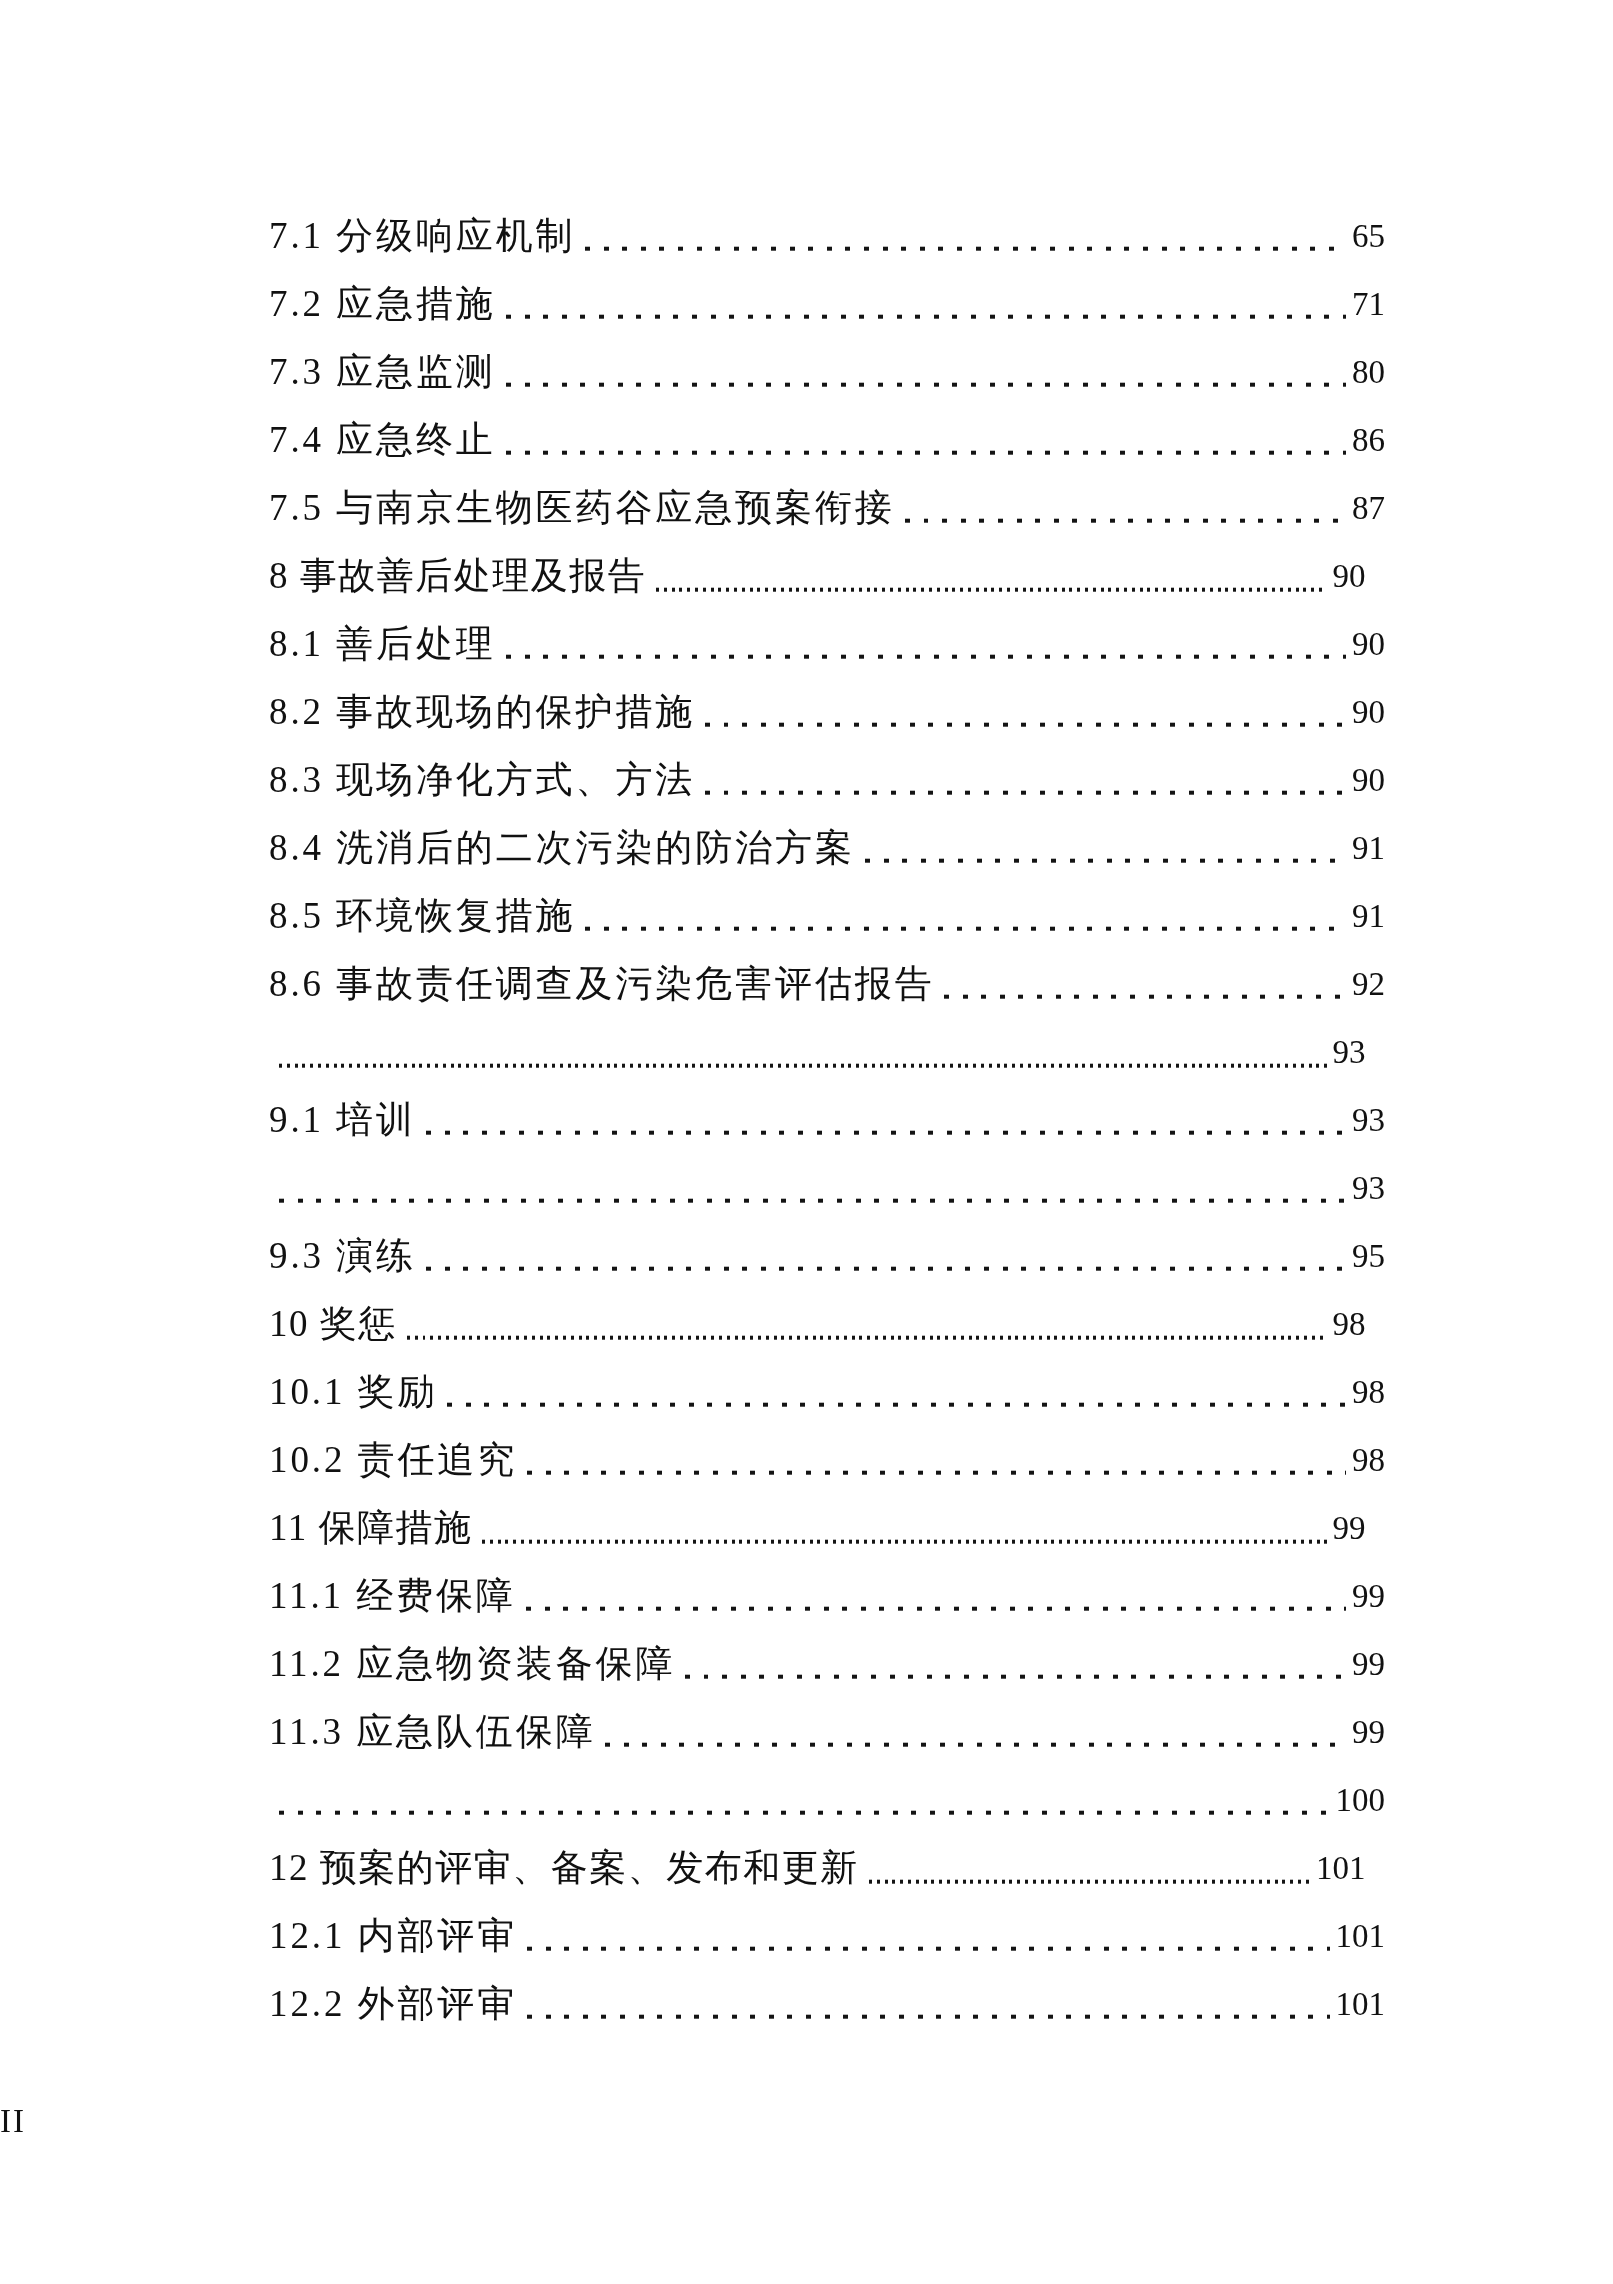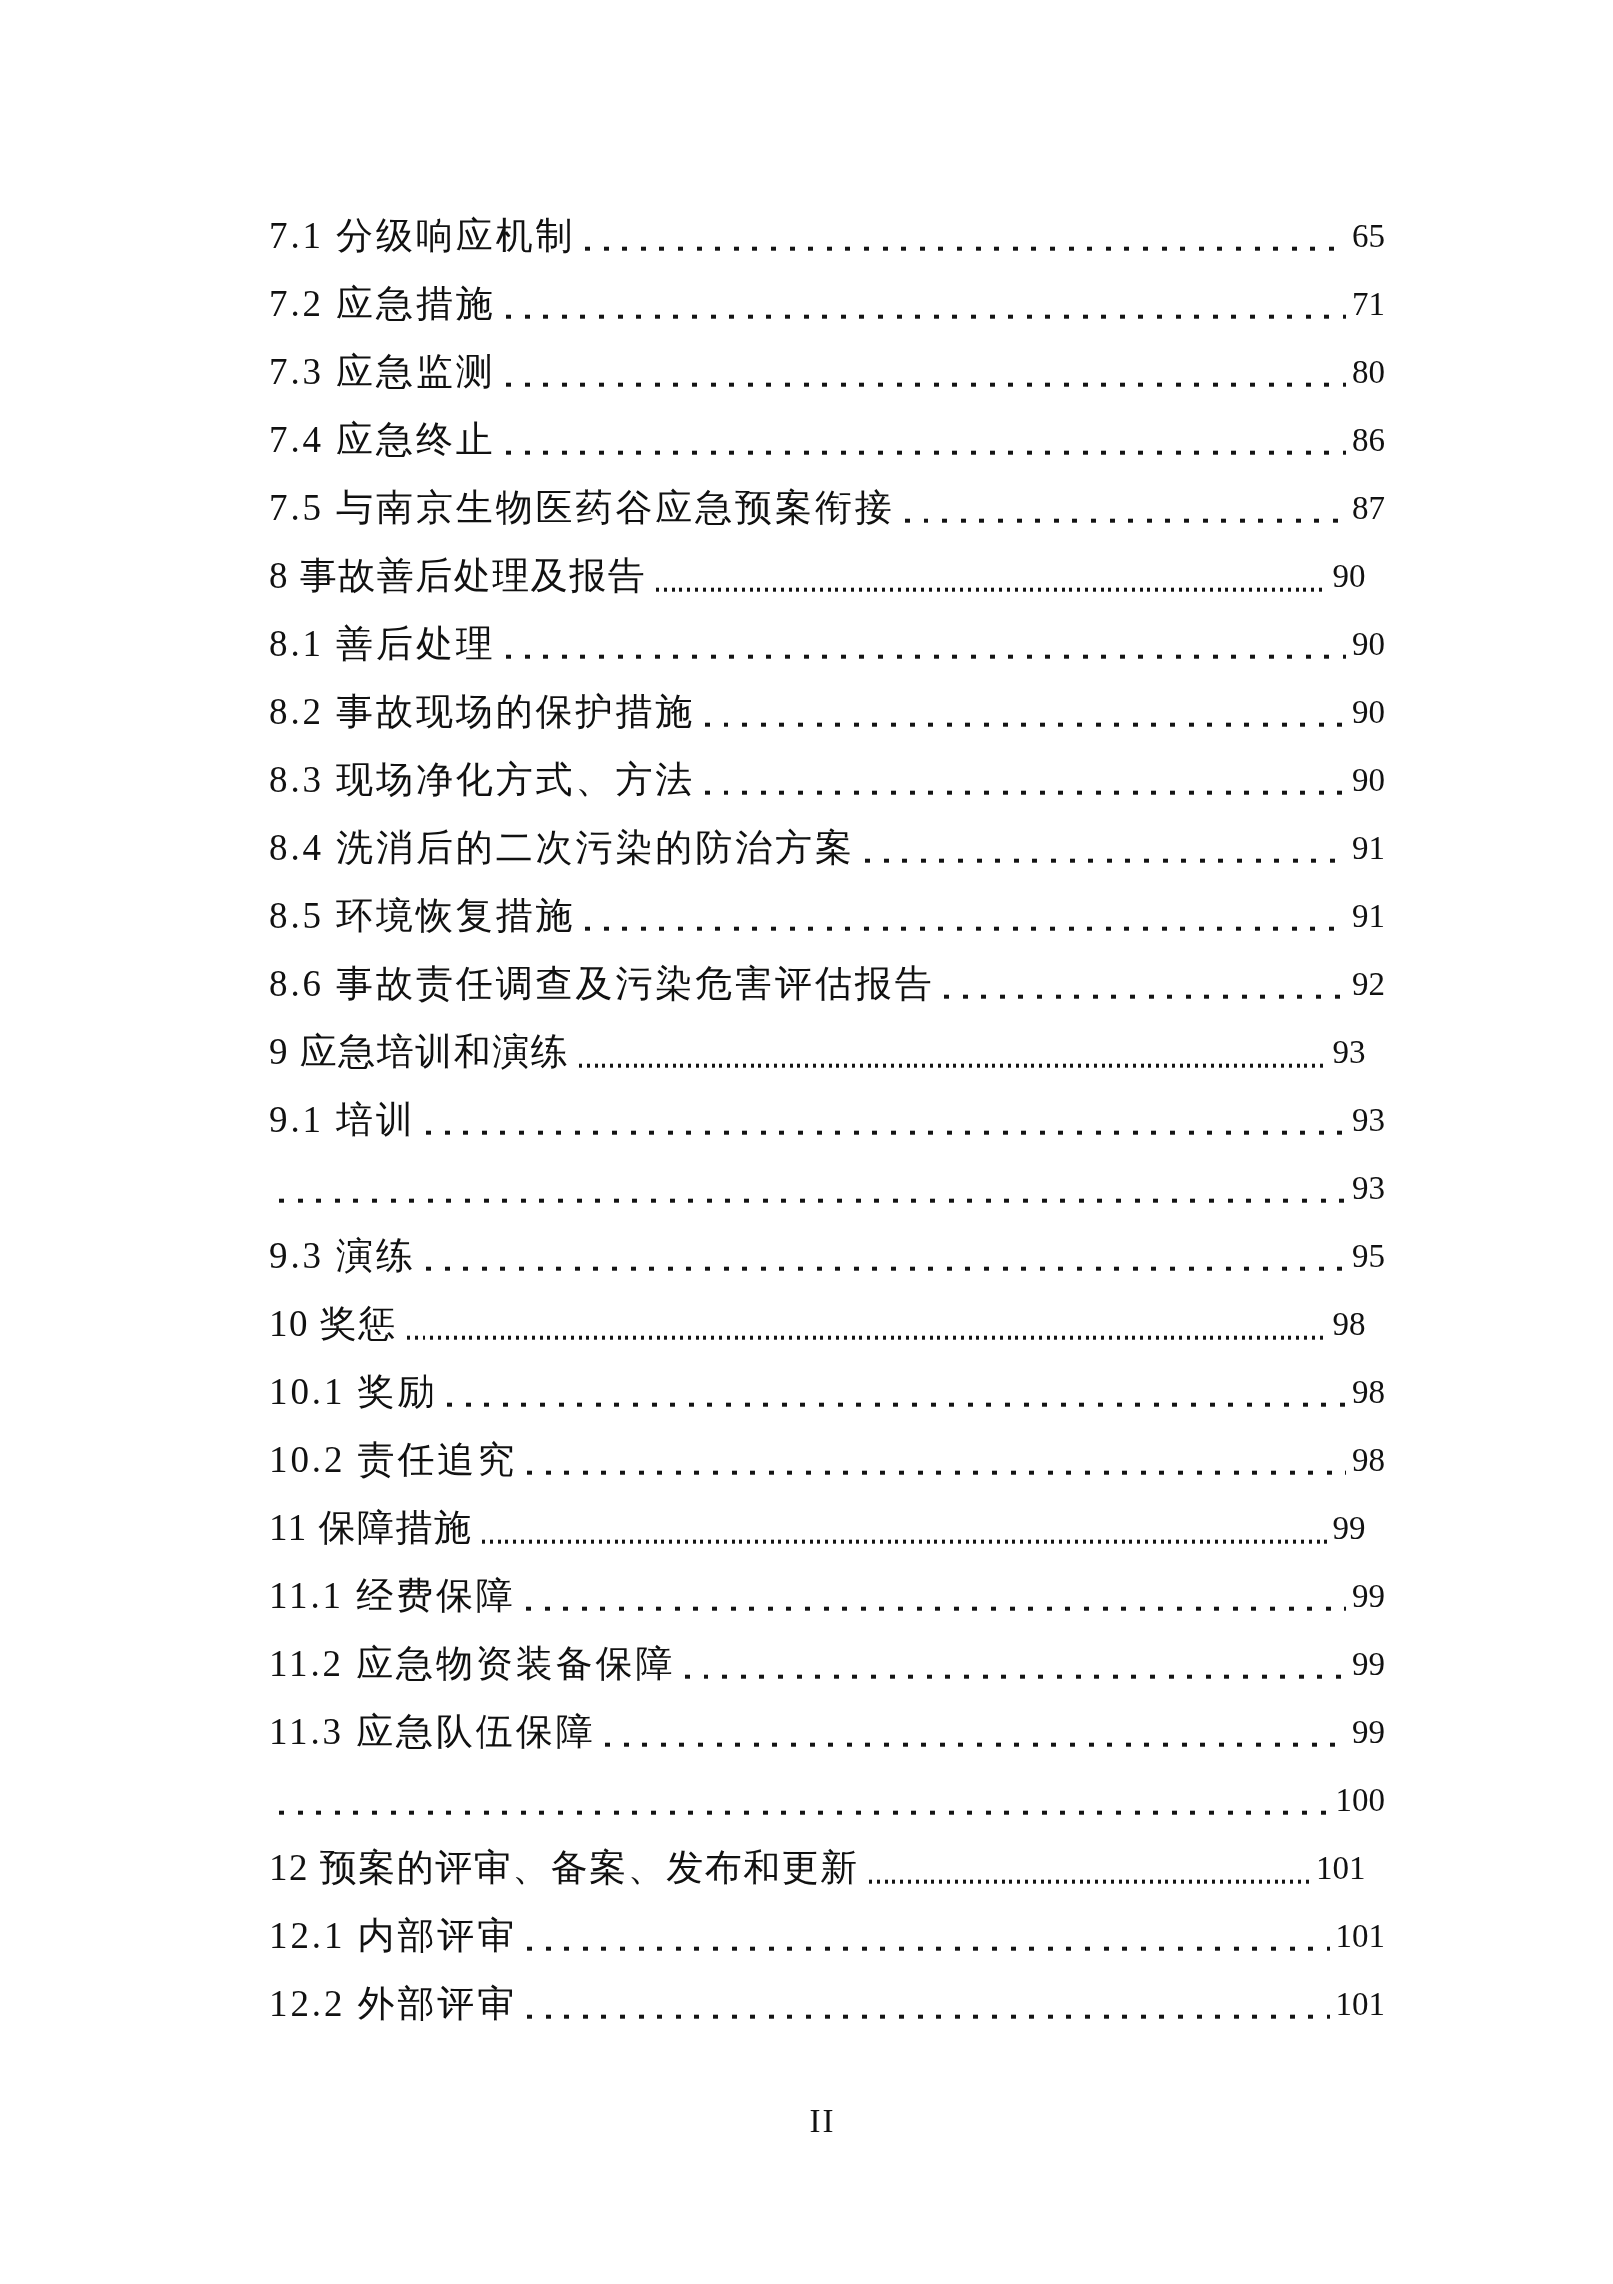--- a/index.html
+++ b/index.html
@@ -51,24 +51,22 @@
   }
   .toc-page { font-size:33px; }
   .toc-row.chapter .toc-page {
     font-size:33px;
     margin-right:19.6px;
   }
   .footer {
     position:absolute;
     left:0; right:0;
     top:2103px;
-    text-align:center;
     font-size:33px;
     letter-spacing:2px;
-    margin-left:32px;
   }
 </style>
 </head>
 <body>
 
 <div class="page">
   <main class="toc">
       <div class="toc-row">
     <span class="toc-title">7.1 分级响应机制</span>
     <span class="toc-leader"></span>
@@ -123,21 +121,20 @@
     <span class="toc-title">8.5 环境恢复措施</span>
     <span class="toc-leader"></span>
     <span class="toc-page">91</span>
   </div>
       <div class="toc-row">
     <span class="toc-title">8.6 事故责任调查及污染危害评估报告</span>
     <span class="toc-leader"></span>
     <span class="toc-page">92</span>
   </div>
       <div class="toc-row chapter">
-    <span class="toc-title">9 应急培训和演练</span>
     <span class="toc-leader"></span>
     <span class="toc-page">93</span>
   </div>
       <div class="toc-row">
     <span class="toc-title">9.1 培训</span>
     <span class="toc-leader"></span>
     <span class="toc-page">93</span>
   </div>
       <div class="toc-row">
     <span class="toc-leader"></span>

